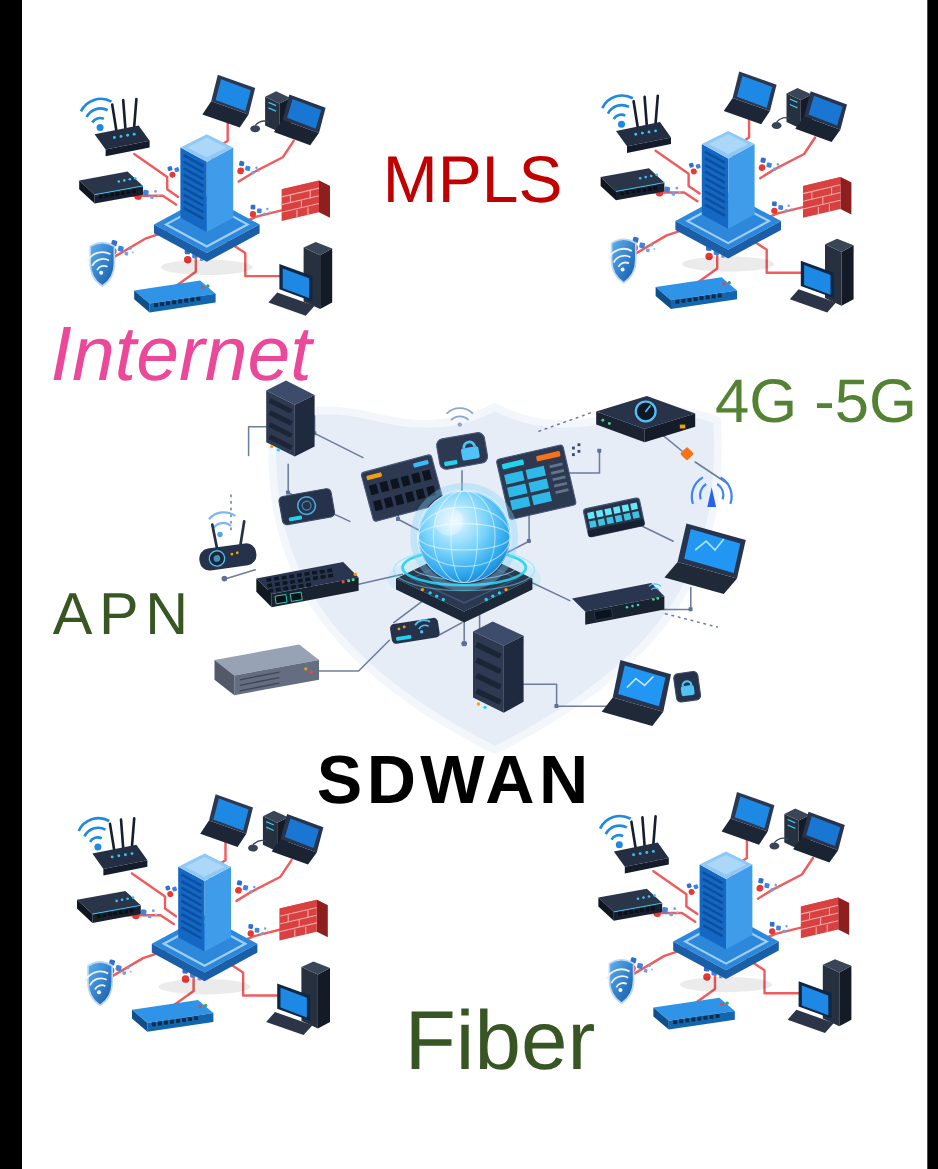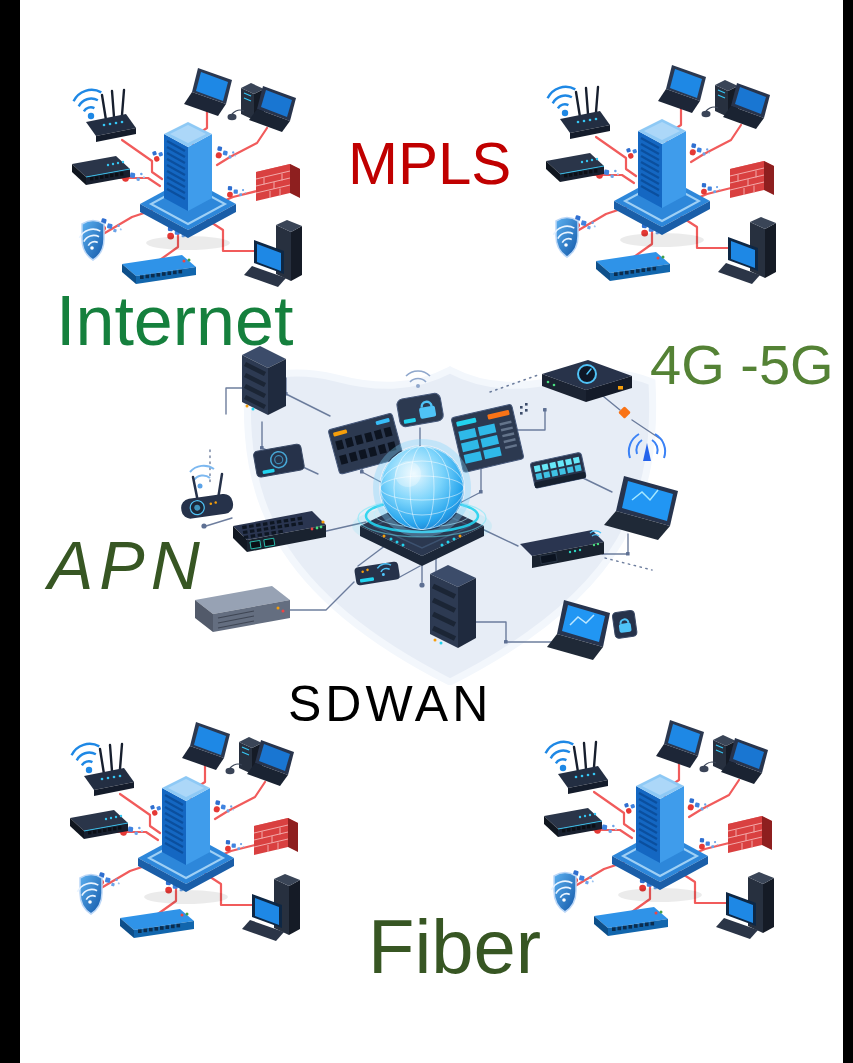--- a/index.html
+++ b/index.html
@@ -5,24 +5,24 @@
   html,body{margin:0;padding:0;background:#fff;}
   .page{position:relative;width:853px;height:1063px;background:#ffffff;overflow:hidden;
         font-family:"Liberation Sans", sans-serif;}
   .edge-bar{position:absolute;top:0;height:1063px;background:#000;}
   .edge-bar.left{left:0;width:20px;}
   .edge-bar.right{left:843px;width:10px;}
   .cluster{position:absolute;width:250px;height:235px;}
   .hub{position:absolute;left:150px;top:330px;width:560px;height:355px;}
   .lbl{position:absolute;line-height:1;white-space:nowrap;}
   .lbl-mpls{left:348px;top:134px;font-size:60px;color:#C00000;}
-  .lbl-internet{left:56px;top:286px;font-size:70px;color:#15803d;}
+  .lbl-internet{left:46px;top:286px;font-size:70px;color:#ec4899;font-style:italic;}
   .lbl-cellular{left:650px;top:337px;font-size:56px;color:#548235;}
-  .lbl-apn{left:48px;top:531px;font-size:68px;color:#375623;letter-spacing:6px;font-style:italic;}
-  .lbl-sdwan{left:288px;top:679px;font-size:50px;color:#000;font-weight:400;letter-spacing:4px;}
+  .lbl-apn{left:48px;top:531px;font-size:54px;color:#375623;letter-spacing:6px;}
+  .lbl-sdwan{left:288px;top:679px;font-size:62px;color:#000;font-weight:700;letter-spacing:4px;}
   .lbl-fiber{left:368px;top:909px;font-size:76px;color:#375623;text-align:right;}
 </style>
 </head>
 <body>
 
 <div class="page">
 
   <div class="edge-bar left"></div>
   <div class="edge-bar right"></div>
 

